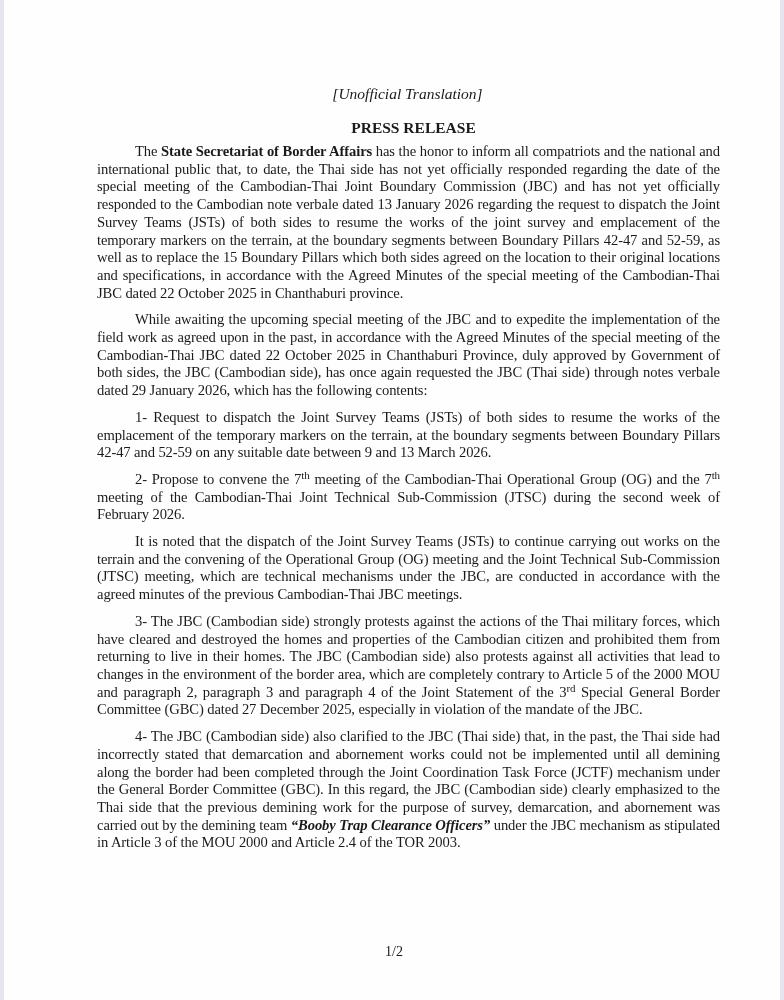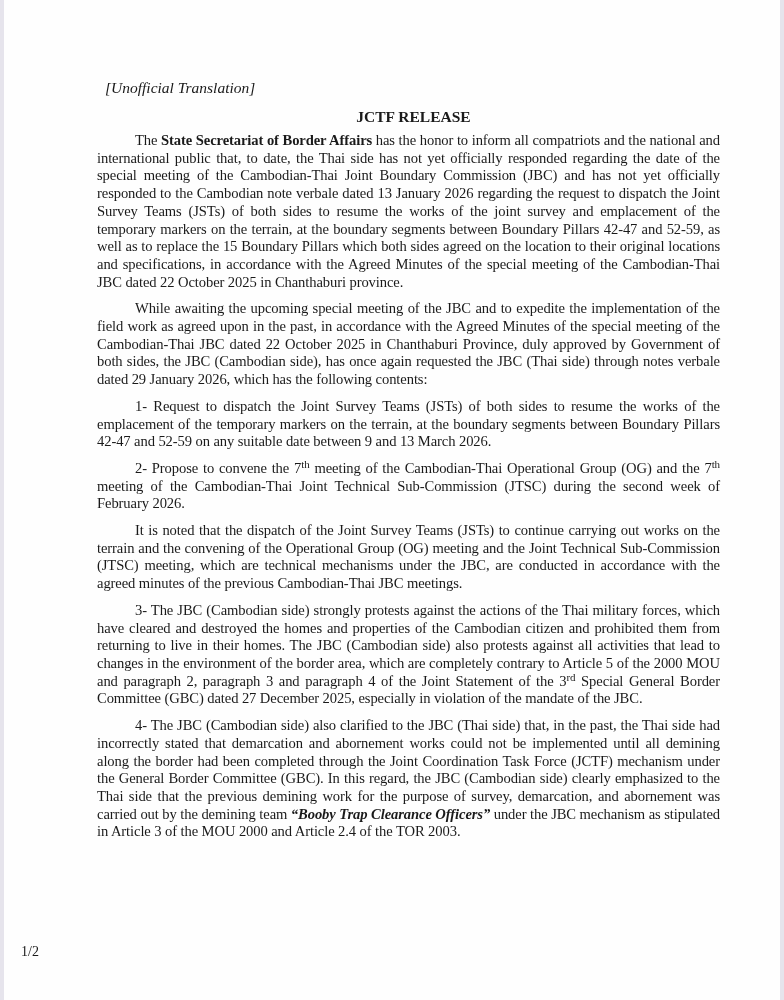--- a/index.html
+++ b/index.html
@@ -28,25 +28,25 @@
     left: 4px; right: 4px; top: 0; height: 1000px;
     background: #fefefe;
   }
   .content {
     position: absolute;
     left: 93px;
     width: 623px;
     top: 70px;
   }
   .translation-note {
-    text-align: left;
+    text-align: center;
     font-style: italic;
     font-size: 15.5px;
     line-height: 20px;
-    margin: 8px;
+    margin: 14px;
     padding-right: 2px;
   }
   .title {
     text-align: center;
     font-weight: bold;
     font-size: 15.5px;
     line-height: 20px;
     margin: 9px 0 5px 0;
     padding-left: 10px;
   }
@@ -58,38 +58,39 @@
     margin: 0 0 9px 0;
     letter-spacing: -0.1px;
   }
   .para b { font-weight: bold; }
   .para i { font-style: italic; font-weight: bold; }
   .para sup { font-size: 11px; line-height: 0; vertical-align: 5px; }
   .para.last { margin-bottom: 0; }
   .page-number {
     position: absolute;
     top: 943px;
-    left: 17px; right: 0;
+    left: 4px; right: 0;
+    text-align: center;
     font-size: 14px;
     line-height: 18px;
     padding-left: 0;
   }
 </style>
 </head>
 <body>
 
 <div class="edge-left"></div>
 <div class="edge-right"></div>
 
 <div class="page">
   <div class="content">
 
     <p class="translation-note">[Unofficial Translation]</p>
 
-    <h1 class="title">JCTF RELEASE</h1>
+    <h1 class="title">PRESS RELEASE</h1>
 
     <p class="para"><span>The </span><b>State Secretariat of Border Affairs</b><span> has the honor to inform all compatriots and the national and international public that, to date, the Thai side has not yet officially responded regarding the date of the special meeting of the Cambodian-Thai Joint Boundary Commission (JBC) and has not yet officially responded to the Cambodian note verbale dated 13 January  2026 regarding the request to dispatch the Joint Survey Teams (JSTs) of both sides to resume the works of the joint survey and emplacement of the temporary markers on the terrain, at the boundary segments between Boundary Pillars 42-47 and 52-59, as well as to replace the 15 Boundary Pillars which both sides agreed on the location to their original locations and specifications, in accordance with the Agreed Minutes of the special meeting of the Cambodian-Thai JBC dated 22 October  2025 in Chanthaburi province.</span></p>
 
     <p class="para">While awaiting the upcoming special meeting of the JBC and to expedite the implementation of the field work as agreed upon in the past, in accordance with the Agreed Minutes of the special meeting of the Cambodian-Thai JBC dated 22 October 2025 in Chanthaburi Province, duly approved by Government of both sides, the JBC (Cambodian side), has once again requested the JBC (Thai side) through notes verbale dated 29 January 2026, which has the following contents:</p>
 
     <p class="para">1- Request to dispatch the Joint Survey Teams (JSTs) of both sides to resume the works of the emplacement of the temporary markers on the terrain, at the boundary segments between Boundary Pillars 42-47 and 52-59 on any suitable date between 9 and 13 March 2026.</p>
 
     <p class="para"><span>2- Propose to convene the 7</span><sup>th</sup><span> meeting of the Cambodian-Thai Operational Group (OG) and the 7</span><sup>th</sup><span> meeting of the Cambodian-Thai Joint Technical Sub-Commission (JTSC) during the second week of February 2026.</span></p>
 
     <p class="para">It is noted that the dispatch of the Joint Survey Teams (JSTs) to continue carrying out works on the terrain and the convening of the Operational Group (OG) meeting and the Joint Technical Sub-Commission (JTSC) meeting, which are technical mechanisms under the JBC, are conducted in accordance with the agreed minutes of the previous Cambodian-Thai JBC meetings.</p>

